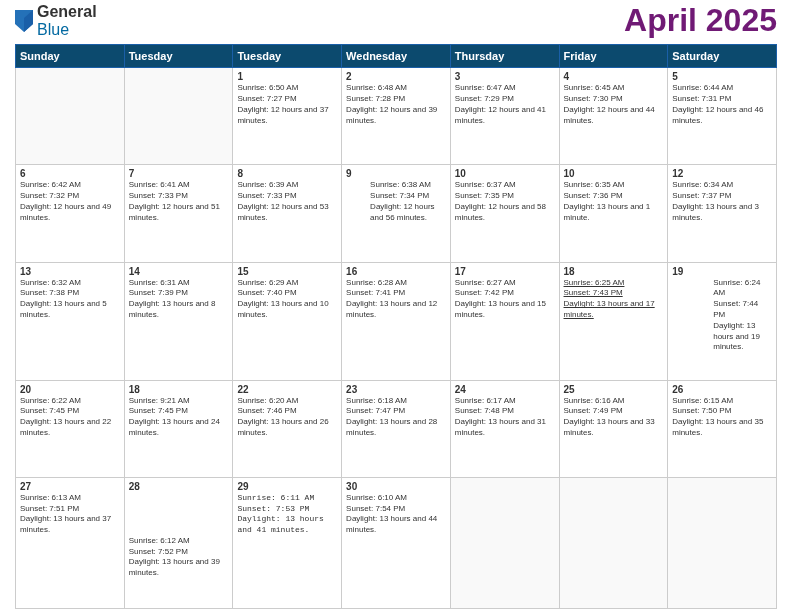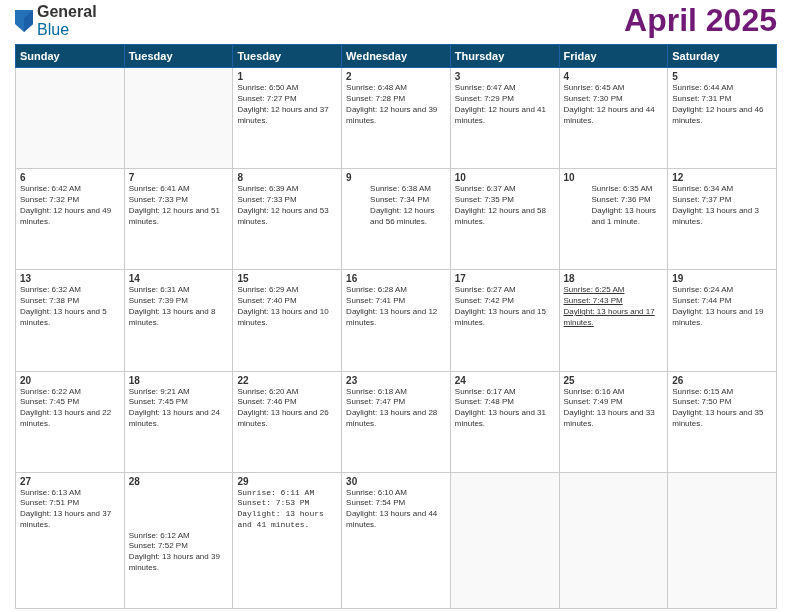--- a/index.html
+++ b/index.html
@@ -193,21 +193,21 @@
 Daylight: 12 hours and 56 minutes.</div>
           </td>
           <td>
             <span class="day-num">10</span>
             <div class="day-info" style="white-space: pre-line;">Sunrise: 6:37 AM
 Sunset: 7:35 PM
 Daylight: 12 hours and 58 minutes.</div>
           </td>
           <td>
             <span class="day-num">10</span>
-            <div class="day-info" style="white-space: pre-line; margin-left: 28px;">Sunrise: 6:35 AM
+            <div class="day-info" style="white-space: pre-line;">Sunrise: 6:35 AM
 Sunset: 7:36 PM
 Daylight: 13 hours and 1 minute.</div>
           </td>
           <td>
             <span class="day-num">12</span>
             <div class="day-info" style="white-space: pre-line;">Sunrise: 6:34 AM
 Sunset: 7:37 PM
 Daylight: 13 hours and 3 minutes.</div>
           </td>
         </tr>
@@ -243,21 +243,21 @@
 Daylight: 13 hours and 15 minutes.</div>
           </td>
           <td>
             <span class="day-num">18</span>
             <div class="day-info" style="white-space: pre-line; text-decoration: underline;">Sunrise: 6:25 AM
 Sunset: 7:43 PM
 Daylight: 13 hours and 17 minutes.</div>
           </td>
           <td>
             <span class="day-num">19</span>
-            <div class="day-info" style="white-space: pre-line;">Sunrise: 6:24 AM
+            <div class="day-info" style="white-space: pre-line; margin-left: 41px;">Sunrise: 6:24 AM
 Sunset: 7:44 PM
 Daylight: 13 hours and 19 minutes.</div>
           </td>
         </tr>
         <tr>
           <td>
             <span class="day-num">20</span>
             <div class="day-info" style="white-space: pre-line;">Sunrise: 6:22 AM
 Sunset: 7:45 PM
 Daylight: 13 hours and 22 minutes.</div>

